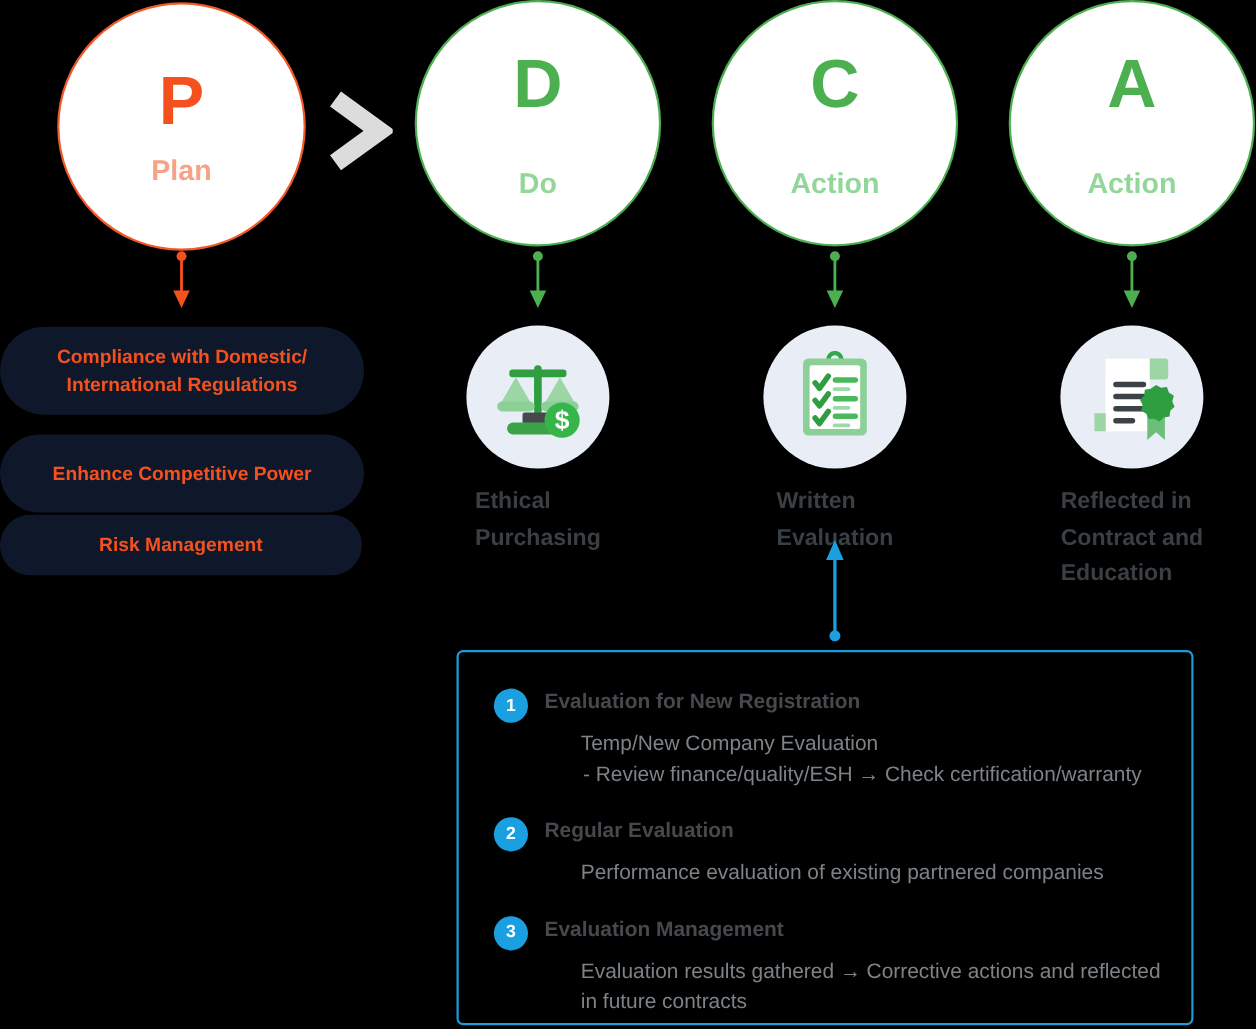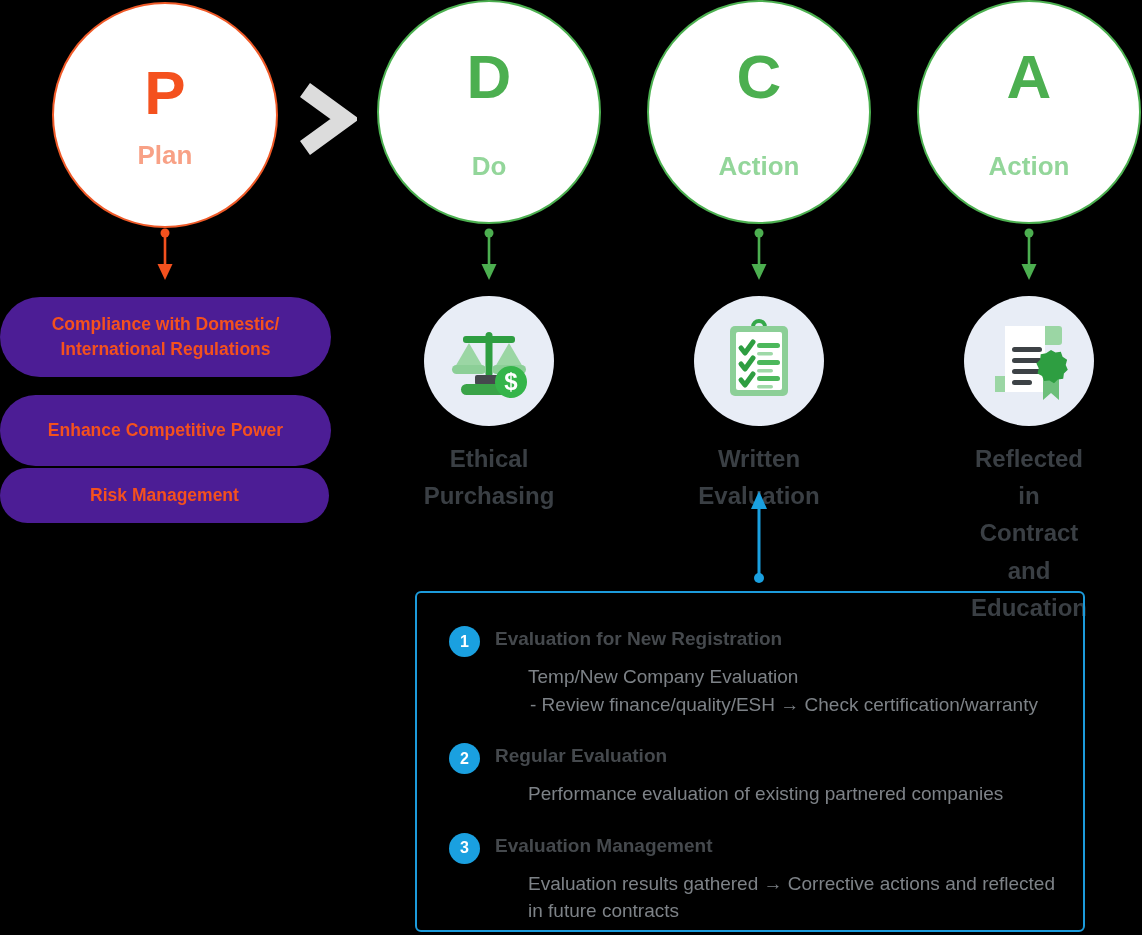--- a/index.html
+++ b/index.html
@@ -72,21 +72,21 @@
   }
   .a-plan  { left: 152px; top: 228px; }
   .a-do    { left: 476px; top: 228px; }
   .a-check { left: 746px; top: 228px; }
   .a-act   { left: 1016px; top: 228px; }
 
   
   .pill {
     position: absolute;
     left: 0px;
-    background: #4c1d95;
+    background: #0f172a;
     border-radius: 40px;
     box-sizing: border-box;
     display: flex;
     align-items: center;
     justify-content: center;
     text-align: center;
     color: #f4511e;
     font-weight: 700;
     font-size: 17.5px;
     line-height: 1.45;
@@ -108,24 +108,24 @@
     width: 130px;
     height: 130px;
     border-radius: 50%;
     background: #e8edf6;
     display: flex;
     align-items: center;
     justify-content: center;
   }
   .icon-caption {
     margin-top: 14px;
-    text-align: center;
+    text-align: left;
     color: #3a3f44;
     font-weight: 700;
-    font-size: 24px;
+    font-size: 21px;
     line-height: 1.55;
     white-space: pre-line;
   }
   .n-do    { left: 424px; top: 296px; }
   .n-check { left: 694px; top: 296px; }
   .n-act   { left: 964px; top: 296px; }
 
   
   .up-arrow {
     position: absolute;

